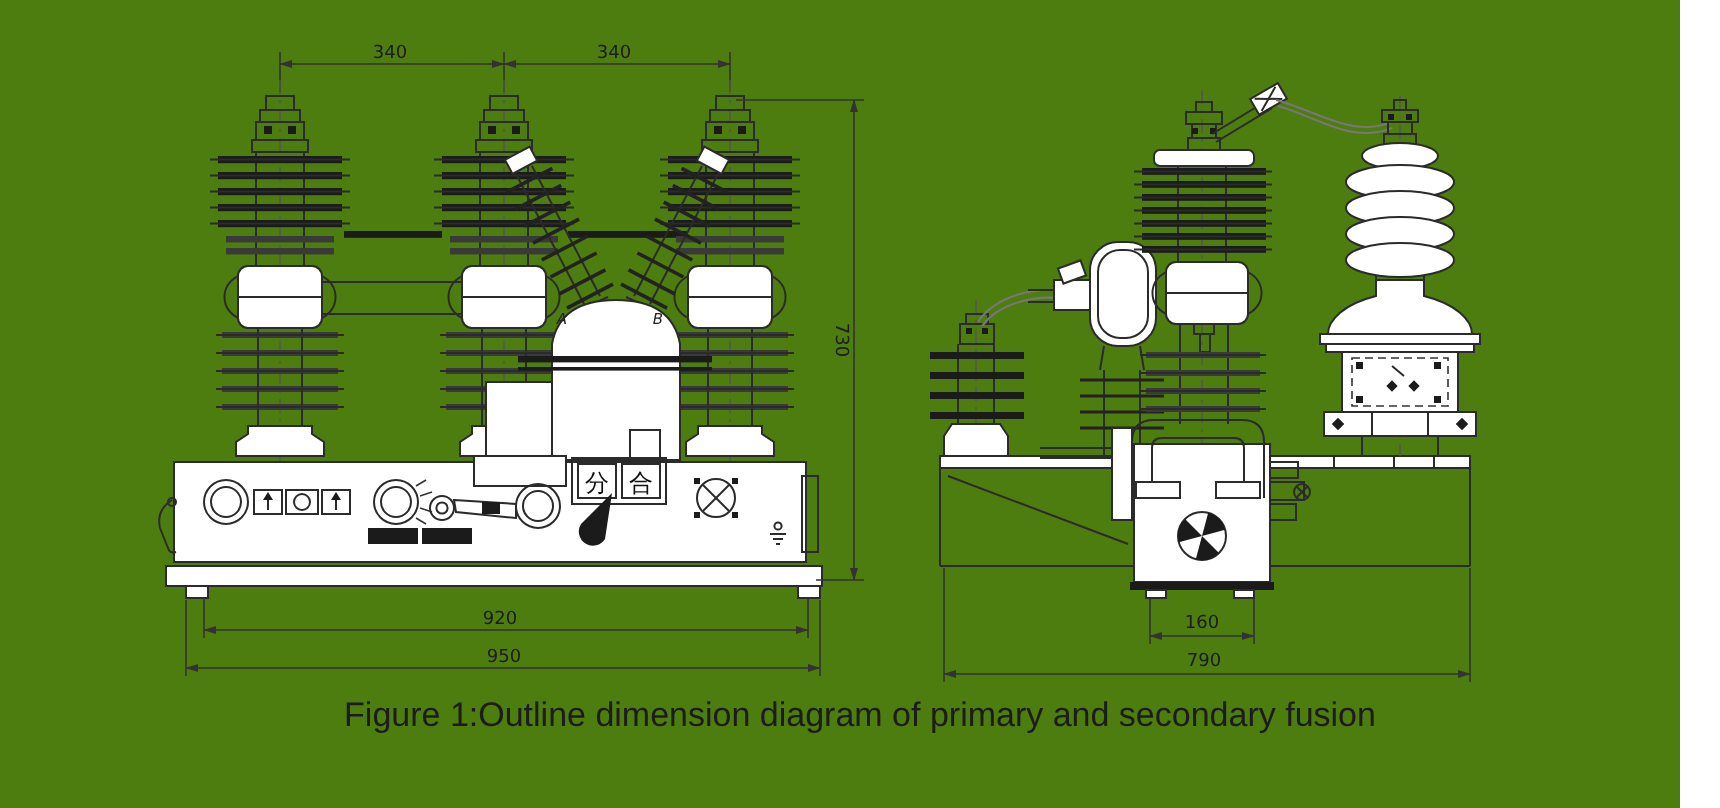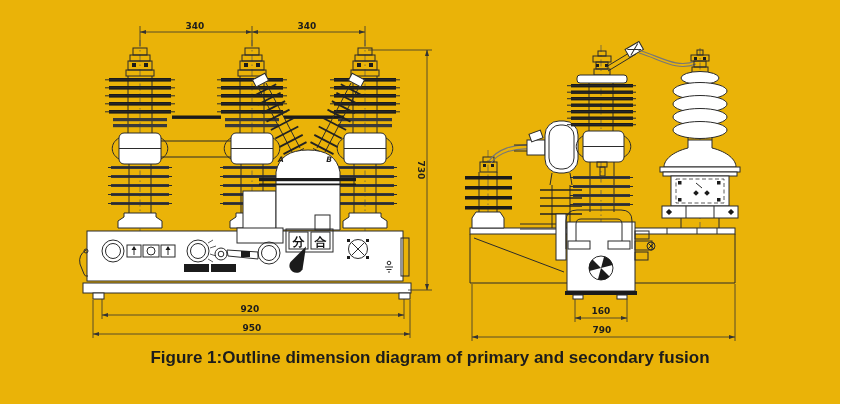--- a/index.html
+++ b/index.html
@@ -1,17 +1,17 @@
 <!DOCTYPE html>
 <html><head>
 <meta charset="utf-8">
 <style>
   html,body{margin:0;padding:0;background:#ffffff;}
-  .stage{position:relative;width:840px;height:404px;background:#eab308;overflow:hidden;
-         font-family:"Liberation Sans",sans-serif;font-weight:bold;}
+  .stage{position:relative;width:840px;height:404px;background:#4d7c0f;overflow:hidden;
+         font-family:"Liberation Sans",sans-serif;}
   svg{position:absolute;left:0;top:0;}
   
   .s  {stroke:#2b2b2b;fill:none;stroke-width:1;}
   .sf {stroke:#2b2b2b;fill:#ffffff;stroke-width:1;}
   .d  {fill:#1b1b1b;stroke:none;}
   .g5 {fill:#3a3a3a;stroke:none;}
   .cl {stroke:#555;stroke-width:.7;stroke-dasharray:7 3 1.5 3;fill:none;}
   .dash{stroke:#333;stroke-width:.8;stroke-dasharray:4 2.5;fill:none;}
   .dim{stroke:#333;stroke-width:.8;fill:none;}
   .wire{stroke:#777;stroke-width:1.1;fill:none;}

